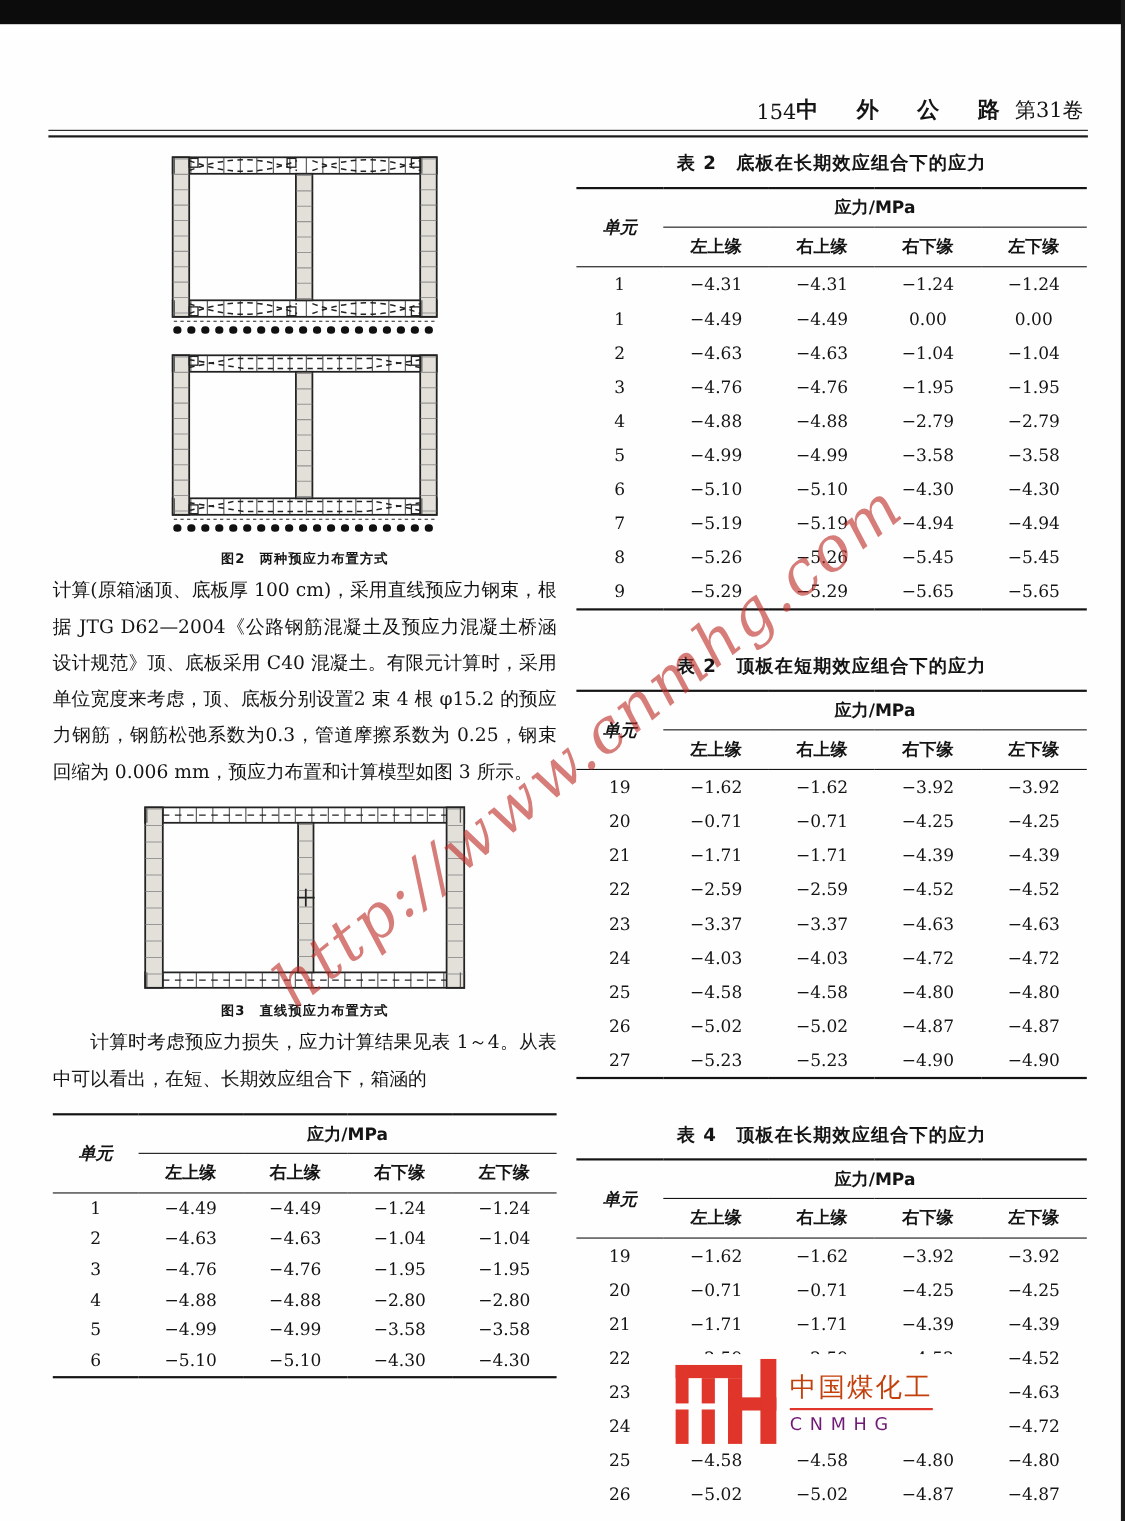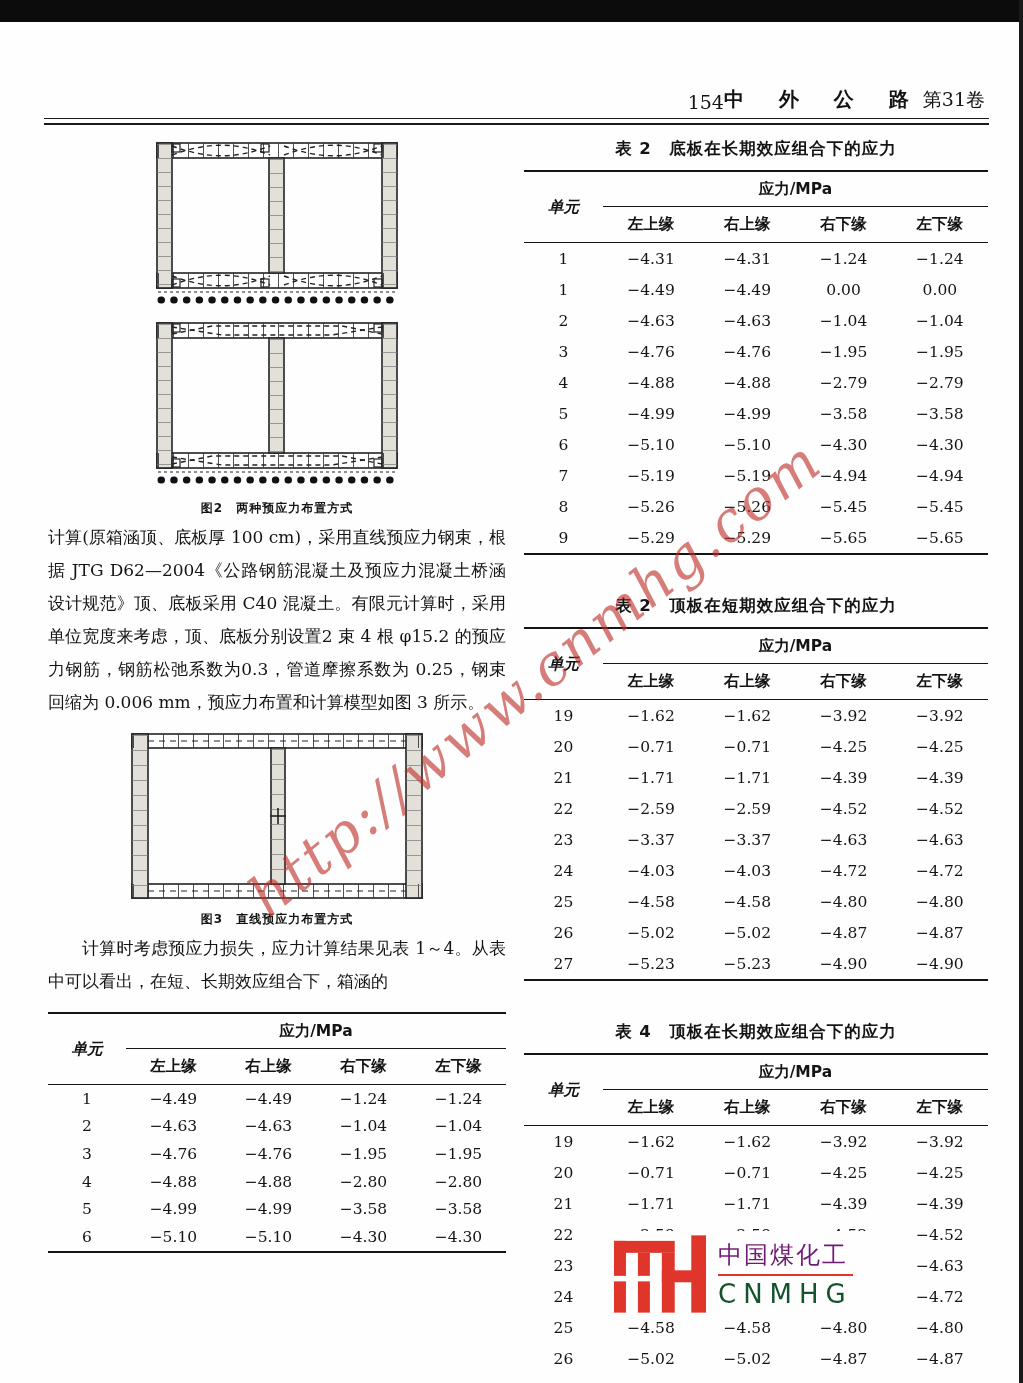--- a/index.html
+++ b/index.html
@@ -75,26 +75,26 @@
   }
 
   
   .logo-overlay{
     position:absolute;left:610px;top:1231px;z-index:6;
     width:290px;height:86px;background:#fefefe;
     display:flex;align-items:center;gap:12px;padding-left:4px;box-sizing:border-box;
   }
   .logo-text-cn{
     font-family:"DejaVu Sans","Liberation Sans",sans-serif;
-    color:#701a75;font-size:24px;font-weight:500;letter-spacing:2px;
+    color:#c2410c;font-size:24px;font-weight:500;letter-spacing:2px;
     border-bottom:2px solid #e0352a;padding-bottom:3px;
   }
   .logo-text-en{
     font-family:"DejaVu Sans","Liberation Sans",sans-serif;
-    color:#14532d;font-size:26px;letter-spacing:7px;margin-top:3px;
+    color:#701a75;font-size:16px;letter-spacing:7px;margin-top:3px;
   }
 </style>
 </head>
 <body>
 
 <div class="page">
 
   <div class="scan-top-strip"></div>
   <div class="scan-right-edge"></div>
 

